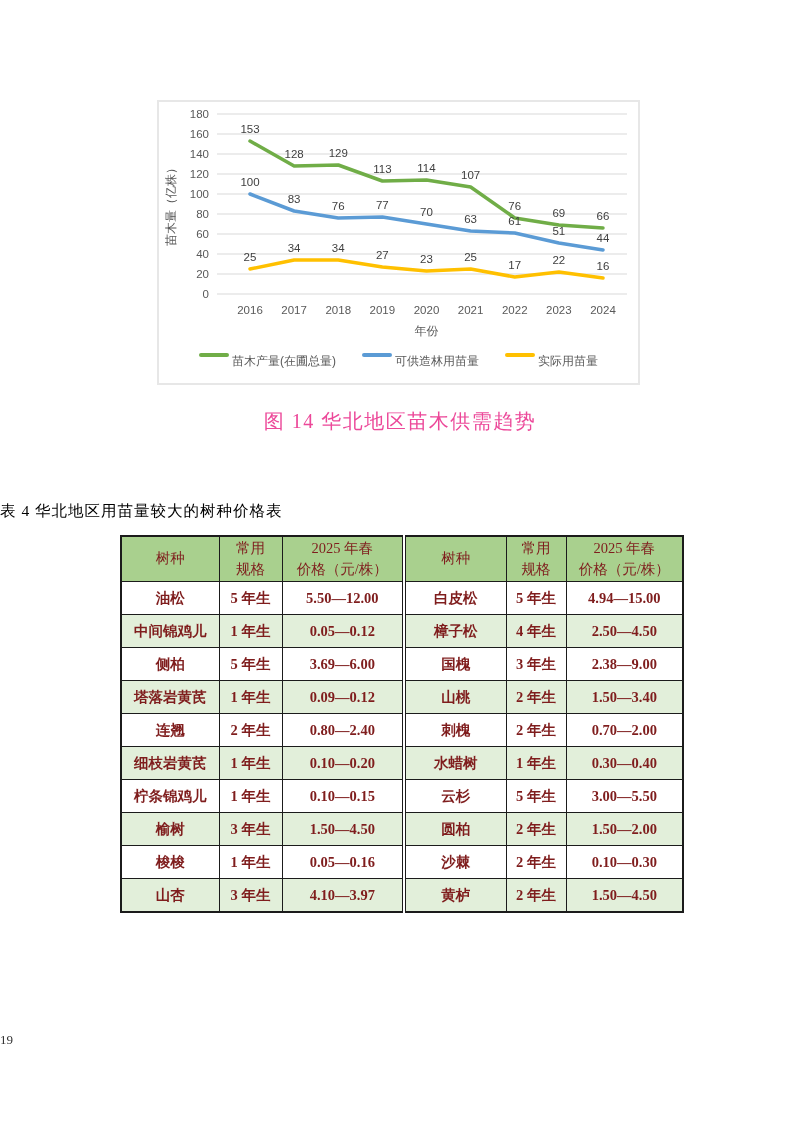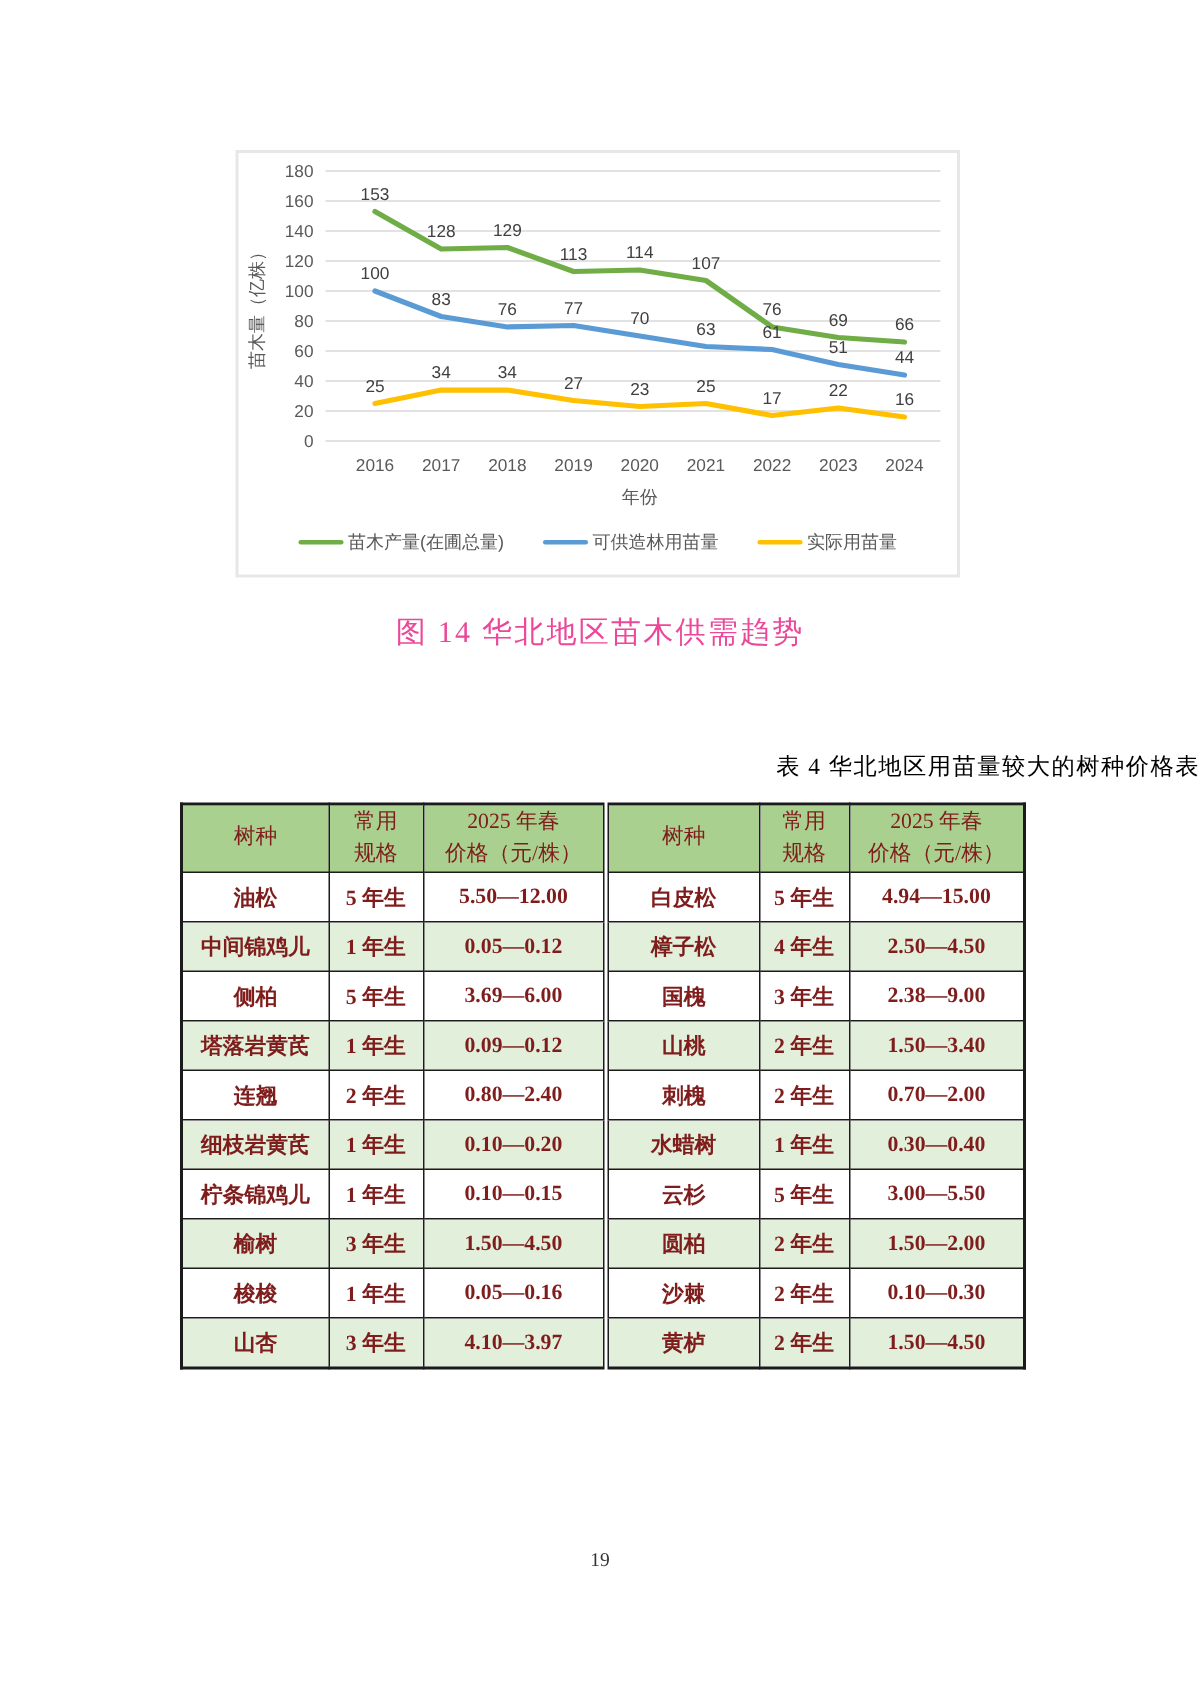--- a/index.html
+++ b/index.html
@@ -9,42 +9,42 @@
   
   .chart-frame{position:absolute;left:157px;top:100px;width:483px;height:285px;
                border:2px solid #e7e7e7;background:#ffffff;box-sizing:border-box;}
   .chart-svg{position:absolute;left:0;top:0;}
   .tick{font-family:"Liberation Sans","DejaVu Sans",sans-serif;font-size:11.5px;fill:#595959;}
   .dlabel{font-family:"Liberation Sans","DejaVu Sans",sans-serif;font-size:11.5px;fill:#404040;}
   .axis-title{font-family:"Liberation Sans","DejaVu Sans",sans-serif;font-size:12px;fill:#595959;}
   .legend{position:absolute;left:0;right:0;top:251px;display:flex;justify-content:center;
           align-items:center;gap:26px;font-family:"Liberation Sans","DejaVu Sans",sans-serif;
           font-size:12px;color:#595959;}
-  .legend-item{display:flex;align-items:center;gap:3px;}
+  .legend-item{display:flex;gap:3px;}
   .legend-line{display:inline-block;width:30px;height:3.5px;border-radius:2px;}
 
   
   .fig-caption{position:absolute;top:408px;left:0;width:100%;text-align:center;
                font-size:20px;color:#ec4899;letter-spacing:1.5px;}
-  .table-title{position:absolute;top:501px;left:0;width:100%;text-align:right;
+  .table-title{position:absolute;top:501px;left:0;width:100%;text-align:left;
                font-size:15.5px;color:#000;letter-spacing:1px;font-family:Liberation Serif, serif;}
 
   
   .price-table{position:absolute;left:120px;top:535px;width:562px;border-collapse:collapse;
                table-layout:fixed;font-size:14.5px;color:#7f1d1d;
                border:2px solid var(--tbl-border,#1b1b1b);}
   .price-table th,.price-table td{border:1px solid var(--tbl-border,#1b1b1b);
                text-align:center;vertical-align:middle;padding:0;overflow:hidden;}
   .price-table thead th{background:var(--tbl-header-bg,#A9D08E);height:44px;
                font-weight:normal;line-height:1.45;}
   .price-table tbody td{height:32px;background:var(--tbl-row-bg,#ffffff);font-weight:bold;}
   .price-table tbody tr:nth-child(even) td{background:var(--tbl-alt-bg,#E2EFDA);}
   .price-table .divider{border-left:4px double var(--tbl-border,#1b1b1b);}
 
-  .page-number{position:absolute;top:1032px;left:0;width:100%;text-align:center;
+  .page-number{position:absolute;top:1032px;left:0;width:100%;text-align:left;
                font-size:13px;color:#333;}
 </style>
 </head>
 <body>
 
 <div class="page">
 
   <div class="chart-frame">
     <svg id="chart-svg" class="chart-svg" width="483" height="240" viewBox="0 0 483 240">
         <g>

